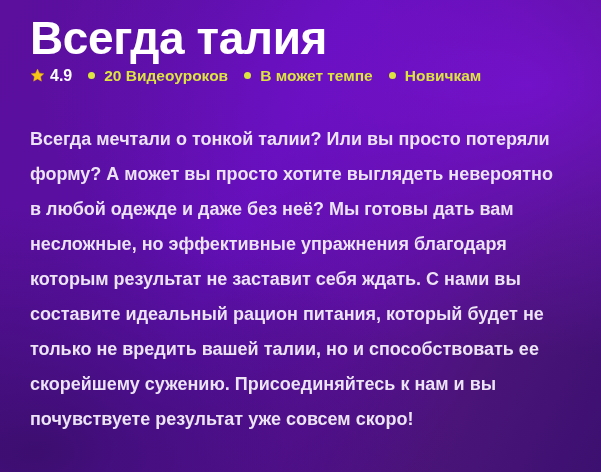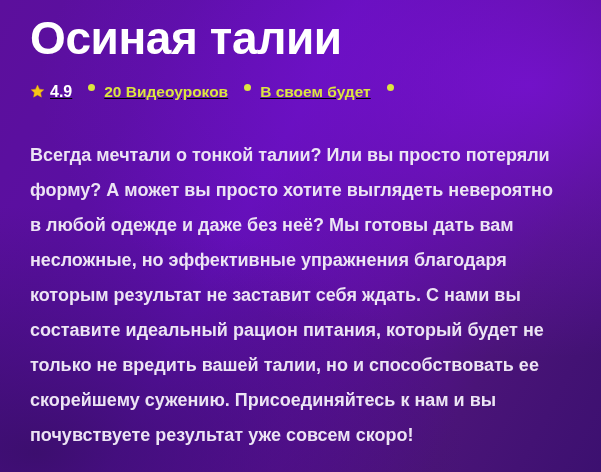--- a/index.html
+++ b/index.html
@@ -55,26 +55,26 @@
     font-size: 46px;
     font-weight: bold;
     letter-spacing: -0.4px;
     line-height: 1.28;
     white-space: nowrap;
   }
 
   
   #meta-row {
     display: flex;
-    margin-top: 16px;
+    align-items: center;
+    margin-top: 0;
     font-size: 15.5px;
     font-weight: bold;
     line-height: 1;
     white-space: nowrap;
-    text-decoration: underline;
   }
   .meta-group {
     display: flex;
     align-items: center;
   }
   .star-icon {
     display: inline-block;
     width: 15px;
     height: 15px;
     margin-right: 5px;
@@ -110,39 +110,40 @@
     line-height: 35px;
     max-width: 528px;
   }
 </style>
 </head>
 <body>
 
 <div id="card">
   <div id="content">
 
-    <h1 id="page-title">Осиная талии</h1>
+    <h1 id="page-title">Всегда талия</h1>
 
     <div id="meta-row">
 
       <span class="meta-group">
         <span class="star-icon">
           <svg viewBox="0 0 24 24" width="15" height="15" aria-hidden="true">
             <path d="M12 1.6l3.1 6.6 7 .95-5.1 4.8 1.3 7.05L12 17.6l-6.3 3.4 1.3-7.05L1.9 9.15l7-.95z" fill="#F5C518" stroke="#E0A800" stroke-width="0.7" stroke-linejoin="round"></path>
           </svg>
         </span>
         <span class="rating-value">4.9</span>
       </span>
 
       <span class="meta-sep"></span>
       <span class="meta-label">20 Видеоуроков</span>
 
       <span class="meta-sep"></span>
-      <span class="meta-label">В своем будет</span>
+      <span class="meta-label">В может темпе</span>
 
       <span class="meta-sep"></span>
+      <span class="meta-label">Новичкам</span>
 
     </div>
 
     <p id="description">Всегда мечтали о тонкой талии? Или вы просто потеряли форму? А может вы просто хотите выглядеть невероятно в любой одежде и даже без неё? Мы готовы дать вам несложные, но эффективные упражнения благодаря которым результат не заставит себя ждать. С нами вы составите идеальный рацион питания, который будет не только не вредить вашей талии, но и способствовать ее скорейшему сужению. Присоединяйтесь к нам и вы почувствуете результат уже совсем скоро!</p>
 
   </div>
 </div>
 
 </body></html>

